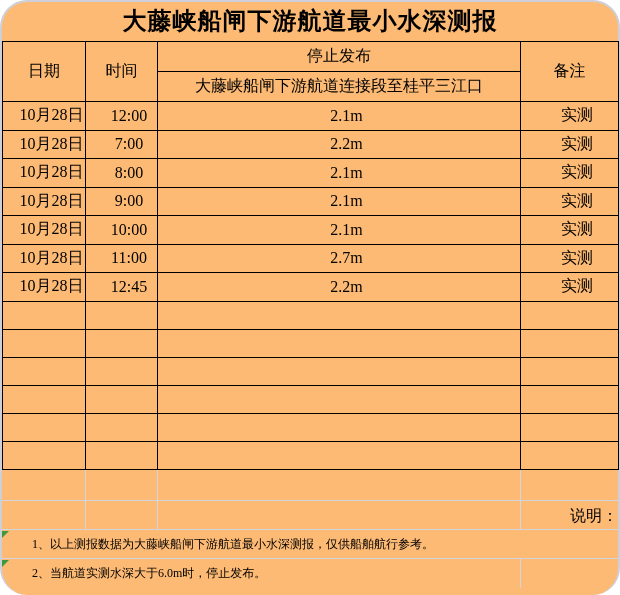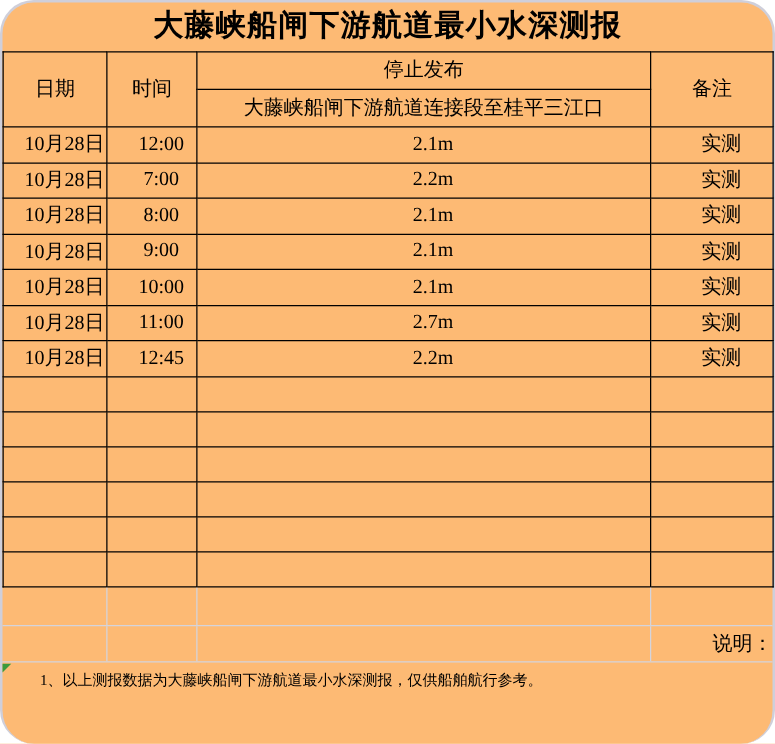--- a/index.html
+++ b/index.html
@@ -166,15 +166,20 @@
     <div class="brow r-label">
       <span class="note-label">说明：</span>
       <div class="vline v1"></div>
       <div class="vline v2"></div>
       <div class="vline v3"></div>
     </div>
     <div class="brow r-note">
       <div class="tri"></div>
       <span class="note-text">1、以上测报数据为大藤峡船闸下游航道最小水深测报，仅供船舶航行参考。</span>
     </div>
+    <div class="brow r-note">
+      <div class="tri"></div>
+      <span class="note-text">2、当航道实测水深大于6.0m时，停止发布。</span>
+      <div class="vline v3"></div>
+    </div>
   </div>
 
 </div>
 
 </body></html>

